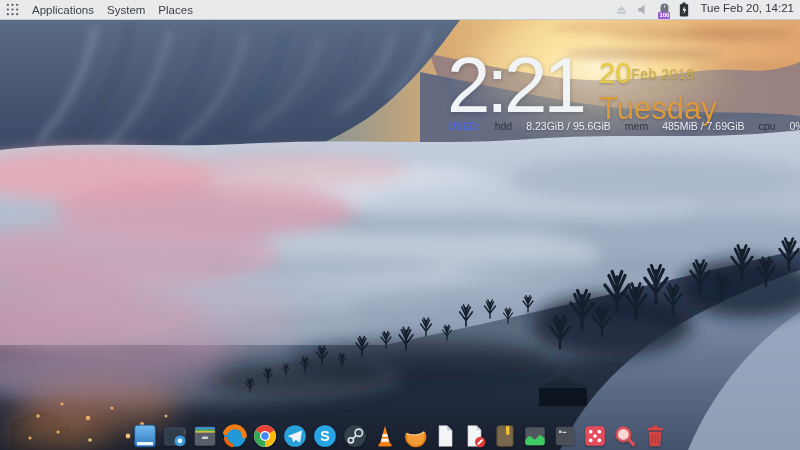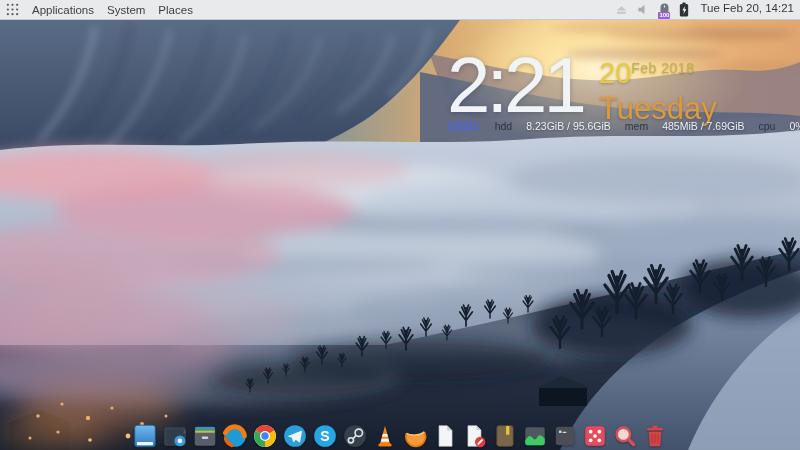--- a/index.html
+++ b/index.html
@@ -20,21 +20,21 @@
   .mouse-wrap{position:relative;width:13px;height:16px}
   .badge{position:absolute;left:0px;bottom:-1px;background:#9a5fd6;color:#fff;font-size:6px;
          line-height:7px;padding:0 1px;border-radius:1px;font-weight:bold;letter-spacing:0}
 
   
   .conky{position:absolute;left:447px;top:46px;z-index:5;width:310px;height:95px}
   .conky-top{display:flex}
   .time{font-size:78px;line-height:1;font-weight:400;color:#f1f4f6;letter-spacing:-4px;
         width:152px;text-shadow:0 1px 5px rgba(20,30,50,.28)}
   .date-col{padding-top:13px;margin-left:0}
-  .date-row{display:flex;align-items:flex-start}
+  .date-row{display:flex;align-items:center}
   .day{font-size:29px;line-height:1;color:#e9c93e;text-shadow:0 1px 3px rgba(20,30,50,.3)}
   .monthyear{font-size:14px;color:#c9b146;margin-top:1px;letter-spacing:.5px;
              text-shadow:0 1px 2px rgba(20,30,50,.3)}
   .weekday{font-size:31px;line-height:1;color:#dc9a3c;margin-top:5px;
            text-shadow:0 1px 3px rgba(20,30,50,.3)}
   .stats{position:absolute;left:1px;top:74px;display:flex;gap:14px;align-items:flex-end;
          font-size:10.5px;white-space:nowrap}
   .s-used{color:#4a66d8;font-weight:bold}
   .s-key{color:#2c3543;font-weight:normal}
   .s-val{color:#edf1f5;text-shadow:0 1px 2px rgba(20,30,50,.45)}

